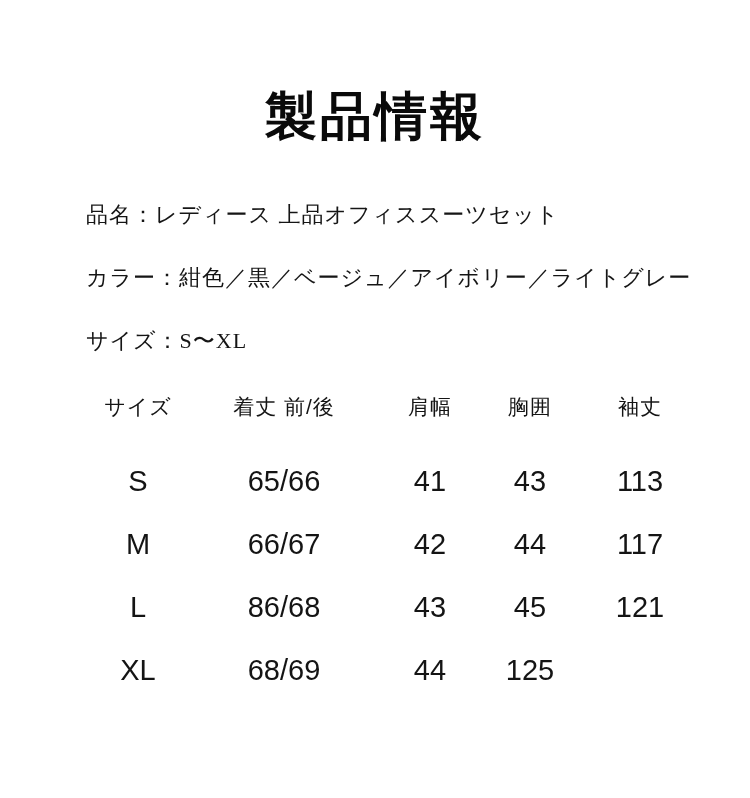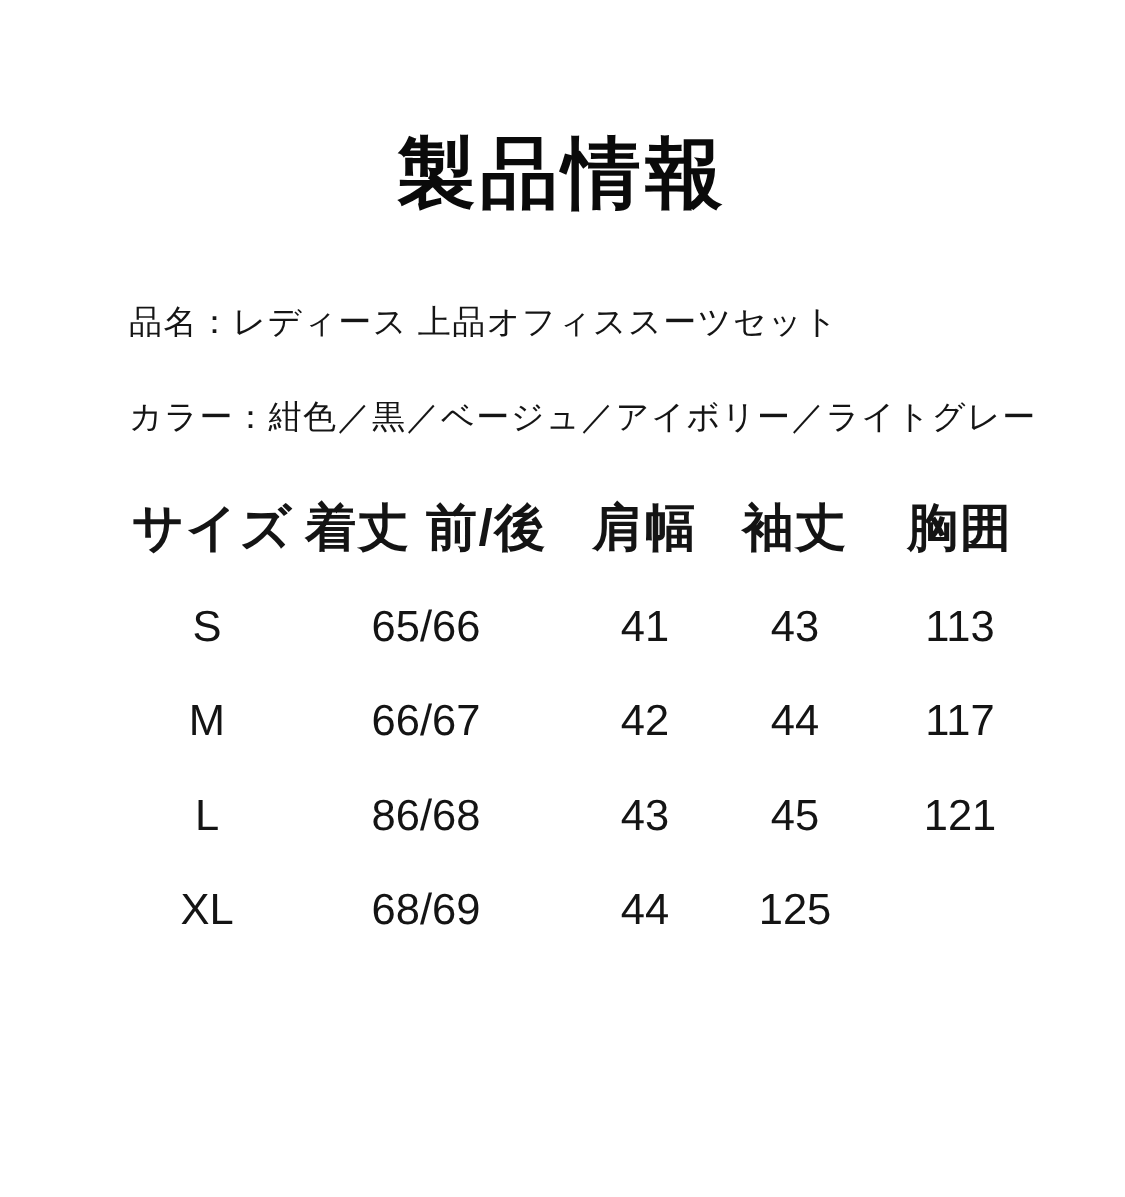--- a/index.html
+++ b/index.html
@@ -46,52 +46,53 @@
     align-items: center;
     height: 63px;
   }
   .trow .cell {
     text-align: center;
     white-space: nowrap;
   }
   .trow.header {
     height: 30px;
     margin-bottom: 0;
-    font-size: 34px;
-    font-weight: bold;
+    font-size: 21px;
+    font-weight: normal;
     letter-spacing: 1px;
   }
   .trow.data {
     font-size: 29px;
     font-weight: normal;
   }
   .trow.data.first {
     margin-top: 28px;
   }
 </style>
 </head>
 <body>
 
 <div class="page">
 
   <h1 class="title">製品情報</h1>
 
   <div class="specs">
     <p class="spec-line">品名：レディース 上品オフィススーツセット</p>
     <p class="spec-line">カラー：紺色／黒／ベージュ／アイボリー／ライトグレー</p>
+    <p class="spec-line">サイズ：S〜XL</p>
   </div>
 
   <div class="size-table">
 
     <div class="trow header">
       <span class="cell">サイズ</span>
       <span class="cell">着丈 前/後</span>
       <span class="cell">肩幅</span>
+      <span class="cell">胸囲</span>
       <span class="cell">袖丈</span>
-      <span class="cell">胸囲</span>
     </div>
 
     <div class="trow data first">
       <span class="cell">S</span>
       <span class="cell">65/66</span>
       <span class="cell">41</span>
       <span class="cell">43</span>
       <span class="cell">113</span>
     </div>
 

